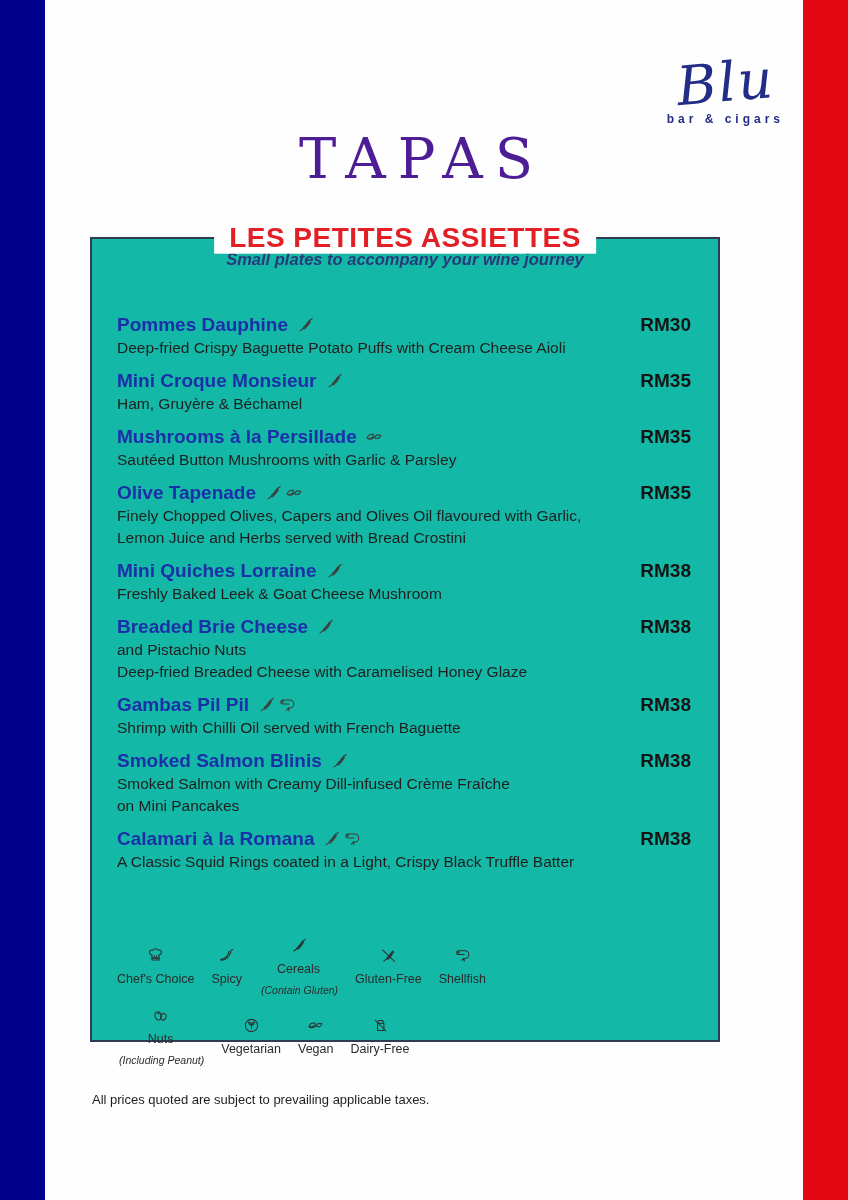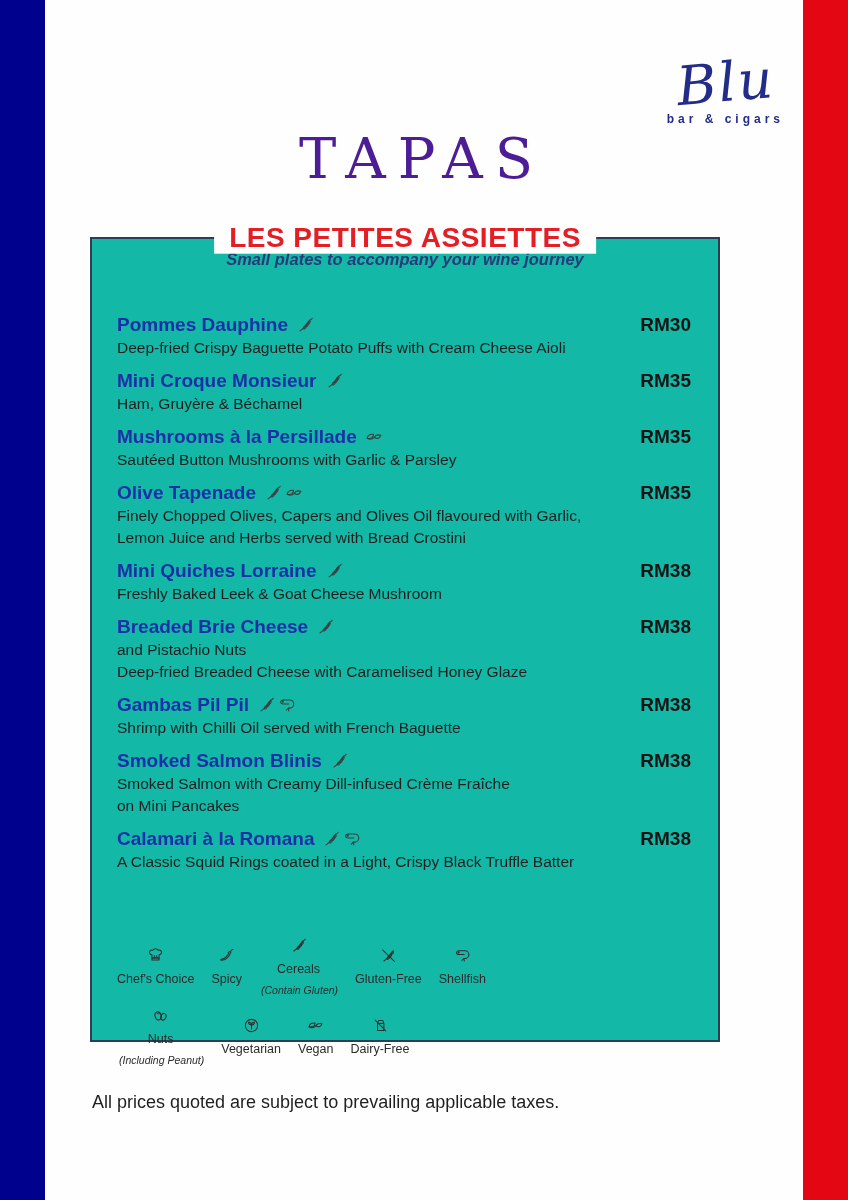--- a/index.html
+++ b/index.html
@@ -35,21 +35,21 @@
   .item-desc{font-size:15.5px;color:#1f1f1f;line-height:22px;margin-top:1px;}
 
   .legend{margin:64px 10px 0 25px;color:#2b2b2b;}
   .legend-row{display:flex;align-items:center;gap:17px;margin-bottom:11px;}
   .legend-entry{display:flex;align-items:center;gap:8px;white-space:nowrap;flex-direction:column;}
   .legend-entry .icon{color:#2e2e2e;}
   .legend-entry .icon svg{width:17px;height:17px;}
   .legend-label{font-size:12.5px;}
   .legend-note{font-size:10.5px;font-style:italic;margin-left:2px;}
 
-  .footer-note{position:absolute;left:92px;top:1092px;margin:0;font-size:18px;color:#1f1f1f;}
+  .footer-note{position:absolute;left:92px;top:1092px;margin:0;font-size:13px;color:#1f1f1f;}
 </style>
 </head>
 <body>
 
 <div class="page">
   <div class="stripe-left"></div>
   <div class="stripe-right"></div>
 
   <div class="logo">
     <div class="logo-script">Blu</div>

